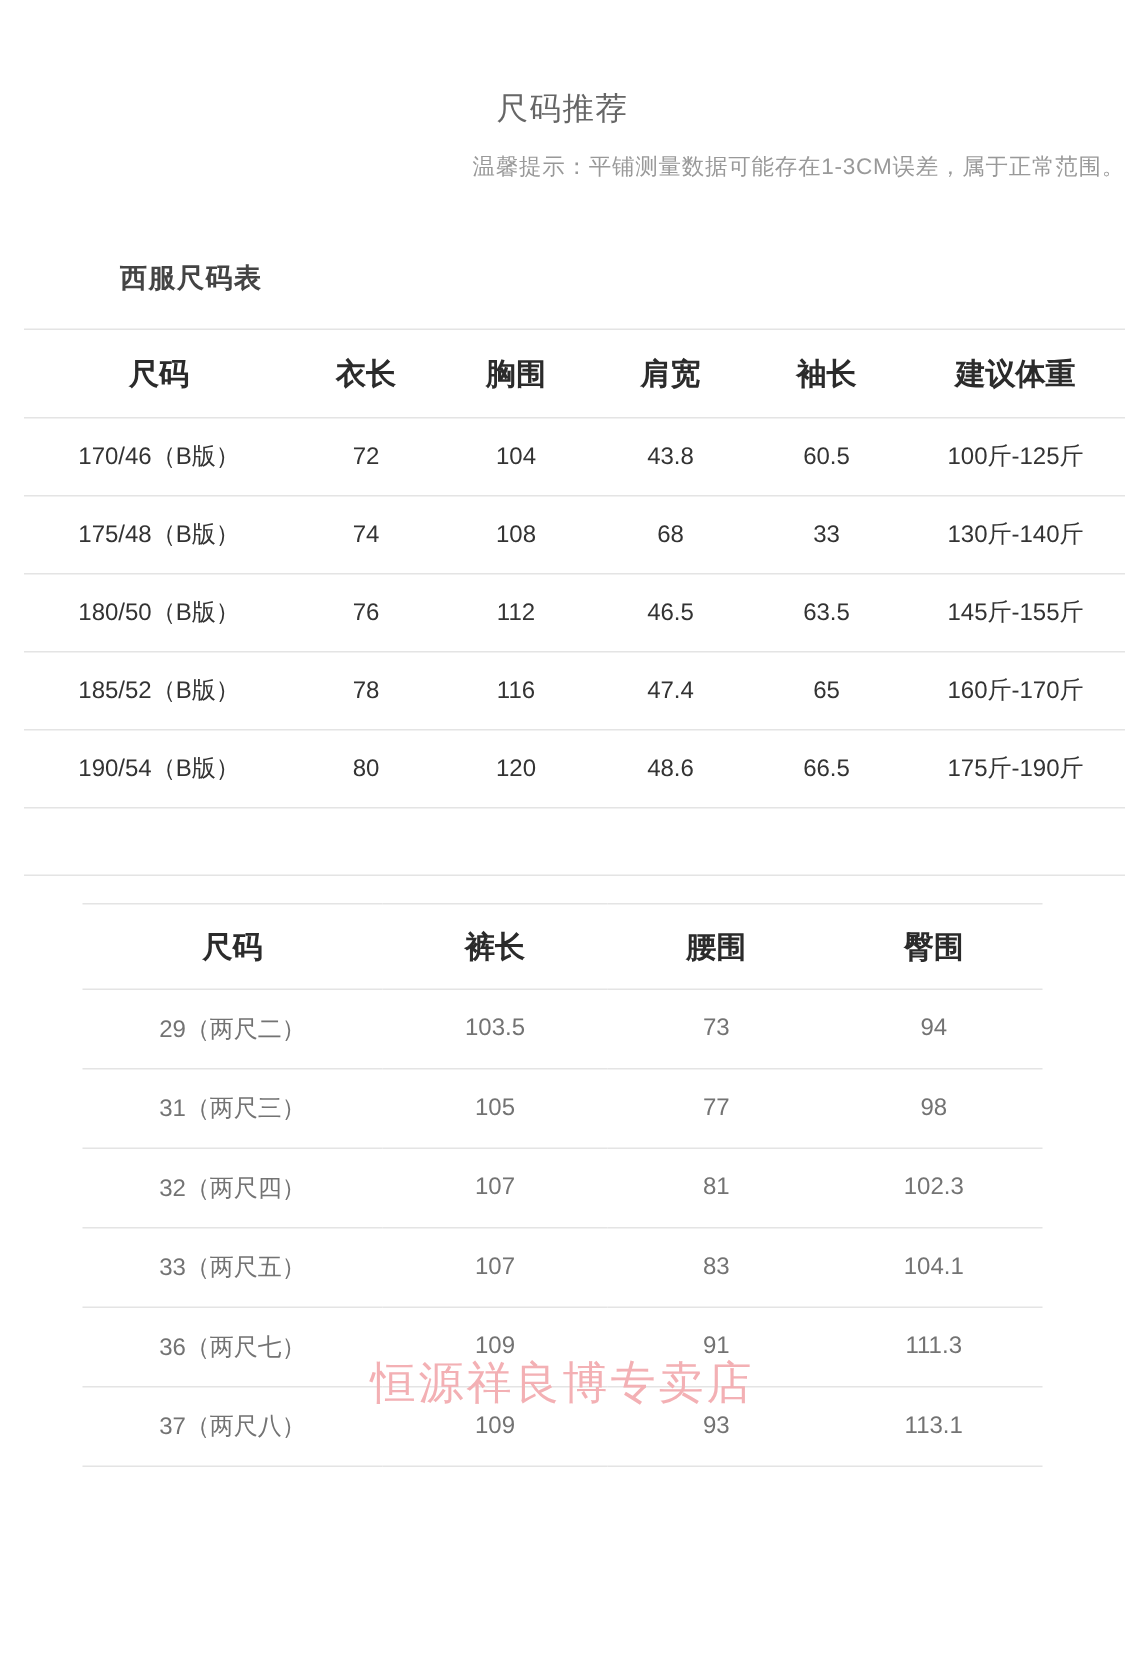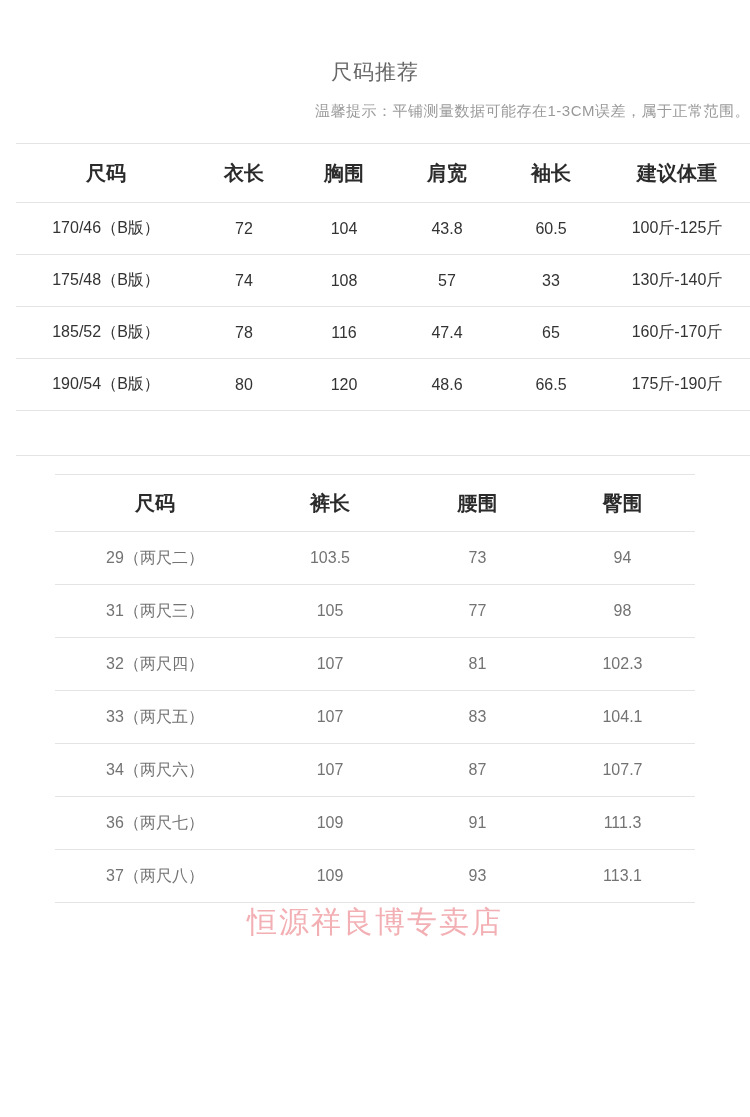--- a/index.html
+++ b/index.html
@@ -121,20 +121,21 @@
   }
 </style>
 </head>
 <body>
 
 <div class="page">
 
   <div class="doc-title">尺码推荐</div>
   <div class="doc-note">温馨提示：平铺测量数据可能存在1-3CM误差，属于正常范围。</div>
 
+  <div class="section-title suit">西服尺码表</div>
 
   <table class="suit-table">
     <colgroup>
       <col style="width:180px">
       <col style="width:96px">
       <col style="width:104px">
       <col style="width:102px">
       <col style="width:106px">
       <col style="width:146px">
     </colgroup>
@@ -154,23 +155,31 @@
         <td>72</td>
         <td>104</td>
         <td>43.8</td>
         <td>60.5</td>
         <td>100斤-125斤</td>
       </tr>
       <tr>
         <td>175/48（B版）</td>
         <td>74</td>
         <td>108</td>
-        <td>57</td>
+        <td>68</td>
         <td>33</td>
         <td>130斤-140斤</td>
+      </tr>
+      <tr>
+        <td>180/50（B版）</td>
+        <td>76</td>
+        <td>112</td>
+        <td>46.5</td>
+        <td>63.5</td>
+        <td>145斤-155斤</td>
       </tr>
       <tr>
         <td>185/52（B版）</td>
         <td>78</td>
         <td>116</td>
         <td>47.4</td>
         <td>65</td>
         <td>160斤-170斤</td>
       </tr>
       <tr>
@@ -227,26 +236,20 @@
         <td>81</td>
         <td>102.3</td>
       </tr>
       <tr>
         <td>33（两尺五）</td>
         <td>107</td>
         <td>83</td>
         <td>104.1</td>
       </tr>
       <tr>
-        <td>34（两尺六）</td>
-        <td>107</td>
-        <td>87</td>
-        <td>107.7</td>
-      </tr>
-      <tr>
         <td>36（两尺七）</td>
         <td>109</td>
         <td>91</td>
         <td>111.3</td>
       </tr>
       <tr>
         <td>37（两尺八）</td>
         <td>109</td>
         <td>93</td>
         <td>113.1</td>

